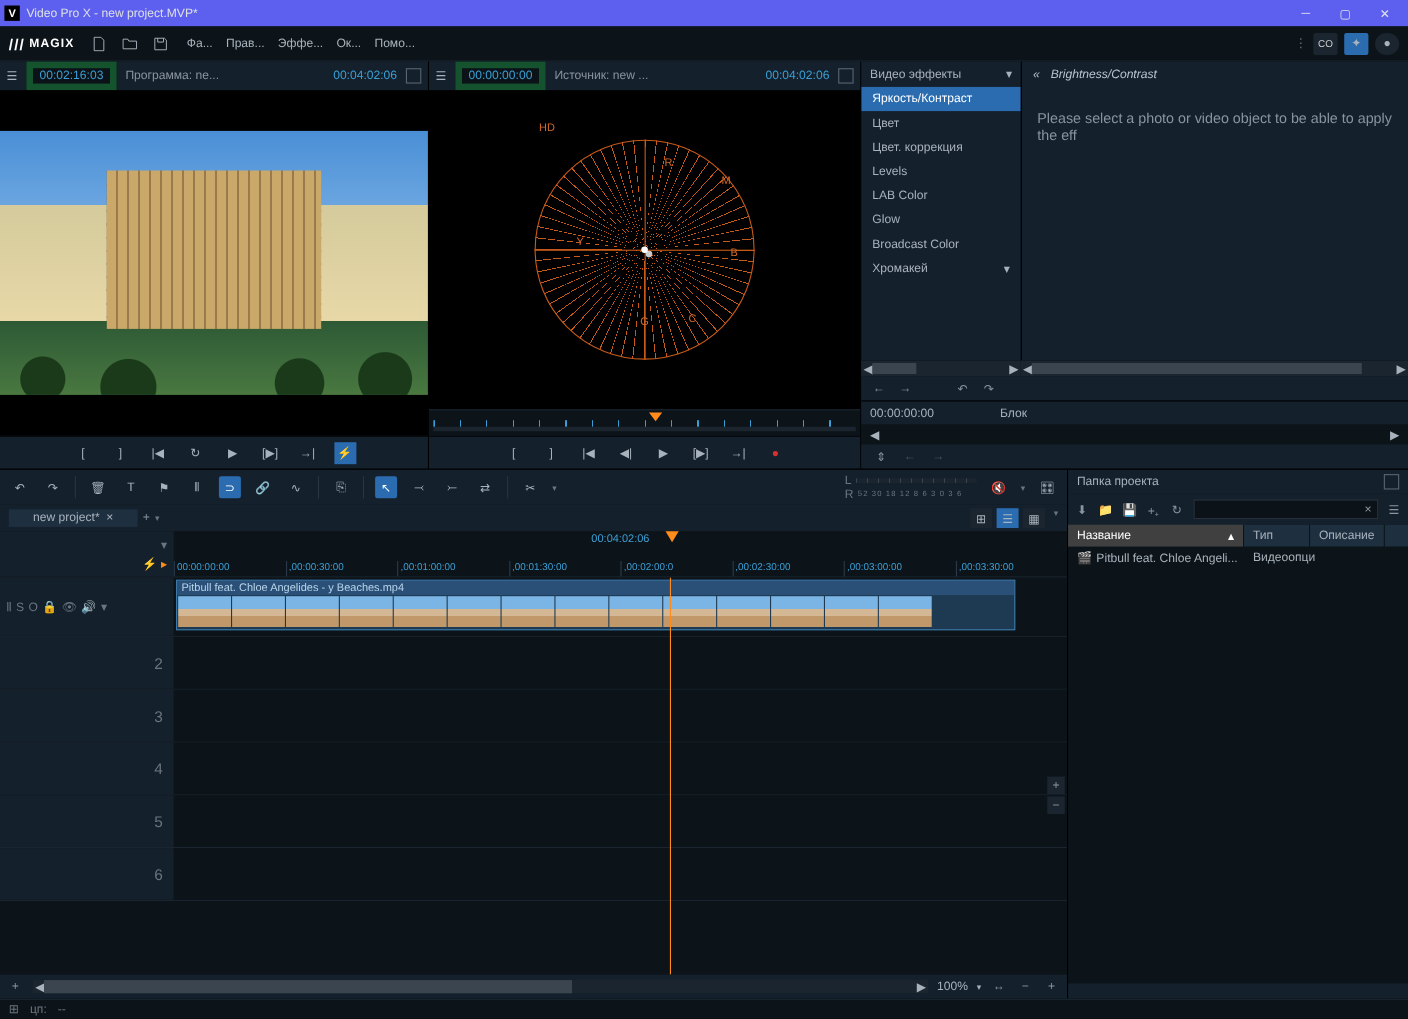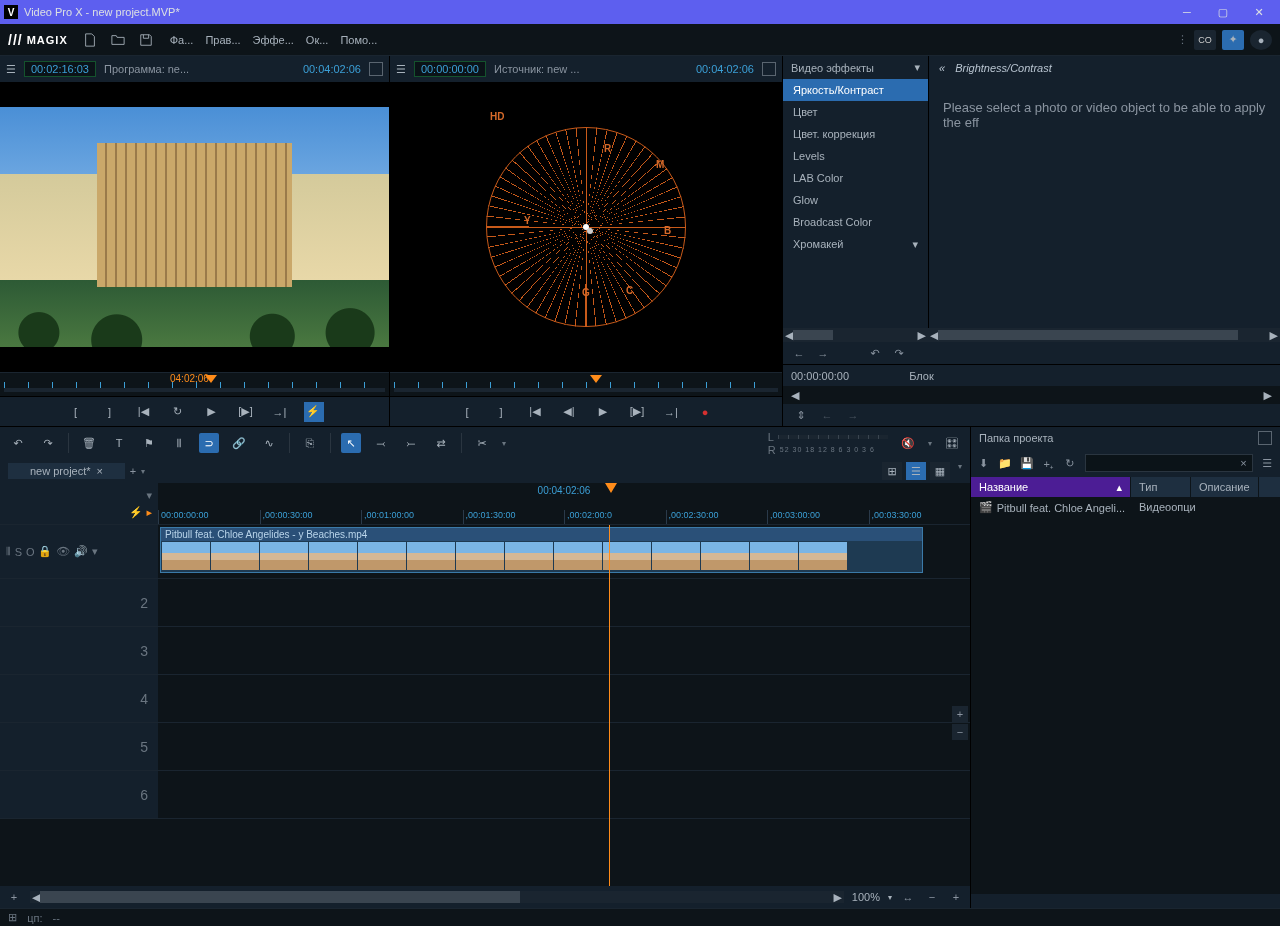--- a/index.html
+++ b/index.html
@@ -14,33 +14,33 @@
 .logo .stripes{display:inline-block;font-size:14px}
 .menubar .icn{width:20px;height:20px;display:flex;align-items:center;justify-content:center;cursor:pointer;margin-right:8px;color:#a8b2bc}
 .menubar .menu-item{padding:0 6px;cursor:pointer;color:#a8b2bc}
 .menubar-right{margin-left:auto;display:flex;gap:6px;align-items:center}
 .menubar-right .rbtn{width:22px;height:20px;display:flex;align-items:center;justify-content:center;cursor:pointer;background:#1a2530;border-radius:2px}
 .menubar-right .rbtn.blue{background:#2b6cb0}
 .main-top{display:flex;height:370px}
 .monitor{flex:1;display:flex;flex-direction:column;border-right:1px solid #000}
 .monitor-header{height:26px;display:flex;align-items:center;background:#14202c;padding:0 6px;gap:8px}
 .hamb{color:#a8b2bc;cursor:pointer}
-.tc-box{background:#0b1318;border:1px solid #14532d;padding:1px 6px;color:#3b9fd6}
+.tc-box{background:#0b1318;border:6px solid #14532d;padding:1px 6px;color:#3b9fd6}
 .tc-plain{color:#3b9fd6}
 .mon-label{color:#8a94a0;overflow:hidden;white-space:nowrap;text-overflow:ellipsis;flex:1}
 .popout{margin-left:auto;width:14px;height:14px;border:1px solid #5a6570;cursor:pointer}
 .viewport{flex:1;background:#000;position:relative;display:flex;align-items:center;justify-content:center}
 .building{width:100%;height:240px;background:linear-gradient(#4a8fd6 0%,#6aa5e0 28%,#d4ca9b 28%,#e8d8a8 72%,#2d5a35 72%,#4a7840 100%);position:relative}
 .building::before{content:"";position:absolute;left:25%;top:15%;width:50%;height:60%;background:repeating-linear-gradient(90deg,#caa86a 0 8px,#9a7a4a 8px 10px),repeating-linear-gradient(0deg,transparent 0 10px,#8a6a3a 10px 12px)}
 .building::after{content:"";position:absolute;bottom:0;left:0;right:0;height:30%;background:radial-gradient(circle at 10% 80%,#1a3a1a 20px,transparent 21px),radial-gradient(circle at 30% 90%,#1a3a1a 25px,transparent 26px),radial-gradient(circle at 70% 85%,#1a3a1a 22px,transparent 23px),radial-gradient(circle at 90% 80%,#1a3a1a 24px,transparent 25px)}
 .vectorscope{width:240px;height:240px;position:relative}
 .scope-circle{position:absolute;inset:20px;border:1px solid #c85a1a;border-radius:50%}
 .scope-cross-h{position:absolute;left:20px;right:20px;top:50%;height:1px;background:#c85a1a}
 .scope-cross-v{position:absolute;top:20px;bottom:20px;left:50%;width:1px;background:#c85a1a}
-.scope-label{position:absolute;color:#d66a2a;font-size:10px;font-weight:bold}
+.scope-label{position:absolute;color:#d66a2a;font-size:10px;font-weight:normal}
 .scope-dot{position:absolute;left:50%;top:50%;width:6px;height:6px;background:#fff;border-radius:50%;transform:translate(-50%,-50%);box-shadow:4px 4px 0 #ccc}
 .scope-ticks{position:absolute;inset:20px;border-radius:50%;background:repeating-conic-gradient(from 0deg,#c85a1a 0deg 0.5deg,transparent 0.5deg 6deg)}
 .scrubber{height:24px;background:#0d1419;position:relative;border-top:1px solid #1a2530}
 .scrub-marker{position:absolute;top:0;color:#ff8c1a;font-size:10px}
 .scrub-track{position:absolute;bottom:4px;left:4px;right:4px;height:4px;background:#1a2530}
 .scrub-ticks{position:absolute;bottom:8px;left:4px;right:4px;height:6px;background:repeating-linear-gradient(90deg,#3b9fd6 0 1px,transparent 1px 24px)}
 .scrub-handle{position:absolute;top:2px;width:0;height:0;border-left:6px solid transparent;border-right:6px solid transparent;border-top:8px solid #ff8c1a}
 .transport{height:30px;background:#14202c;display:flex;align-items:center;justify-content:center;gap:14px;border-top:1px solid #000}
 .transport .tbtn{width:20px;height:20px;display:flex;align-items:center;justify-content:center;cursor:pointer;color:#a8b2bc}
 .transport .tbtn.active{background:#2b6cb0;color:#fff}
@@ -99,21 +99,21 @@
 .tl-bottom{height:22px;background:#14202c;display:flex;align-items:center;padding:0 6px;gap:8px}
 .tl-hscroll{flex:1;height:12px;background:#1a2530;position:relative}
 .tl-hscroll-thumb{position:absolute;left:10px;width:480px;height:12px;background:#3a4550}
 .project-panel{width:310px;background:#0d1419;display:flex;flex-direction:column;border-left:1px solid #000}
 .pp-header{height:22px;background:#14202c;display:flex;align-items:center;padding:0 8px;justify-content:space-between}
 .pp-toolbar{height:28px;background:#14202c;display:flex;align-items:center;padding:0 6px;gap:8px}
 .pp-search{flex:1;height:18px;background:#0b1318;border:1px solid #2a3540;display:flex;align-items:center}
 .pp-search input{flex:1;background:transparent;border:none;color:#a8b2bc;padding:0 4px;outline:none}
 .pp-cols{height:20px;background:#1e2f40;display:flex}
 .pp-col{padding:2px 8px;border-right:1px solid #0d1419;display:flex;align-items:center;gap:4px}
-.pp-col.name{width:160px;background:#4c1d95;color:#fff}
+.pp-col.name{width:160px;background:#404040;color:#fff}
 .pp-col.type{width:60px}
 .pp-list{flex:1;background:#0d1419}
 .pp-row{display:flex;padding:2px 0}
 .pp-cell{padding:2px 8px}
 .pp-cell.name{width:160px;display:flex;align-items:center;gap:4px;overflow:hidden;white-space:nowrap;text-overflow:ellipsis}
 .pp-cell.type{width:70px}
 .pp-scroll{height:14px;background:#14202c}
 .statusbar{height:18px;background:#0d1419;display:flex;align-items:center;padding:0 8px;gap:10px;color:#6a7580;font-size:10px;border-top:1px solid #1a2530}
 svg{width:14px;height:14px;fill:currentColor}
 .sq-btn{width:16px;height:16px;display:flex;align-items:center;justify-content:center;cursor:pointer;color:#8a94a0}
@@ -170,26 +170,20 @@
     <div class="monitor-header">
       <span class="hamb">☰</span>
       <span class="tc-box">00:02:16:03</span>
       <span class="mon-label">Программа: ne...</span>
       <span class="tc-plain">00:04:02:06</span>
       <span class="popout"></span>
     </div>
     <div class="viewport">
       <div class="building"></div>
     </div>
-    <div class="scrubber">
-      <div class="scrub-ticks"></div>
-      <span class="scrub-marker" style="left:170px">04:02:06</span>
-      <span class="scrub-handle" style="left:205px"></span>
-      <div class="scrub-track"></div>
-    </div>
     <div class="transport">
       <span class="tbtn">[</span>
       <span class="tbtn">]</span>
       <span class="tbtn">|◀</span>
       <span class="tbtn">↻</span>
       <span class="tbtn">▶</span>
       <span class="tbtn">[▶]</span>
       <span class="tbtn">→|</span>
       <span class="tbtn active">⚡</span>
     </div>

